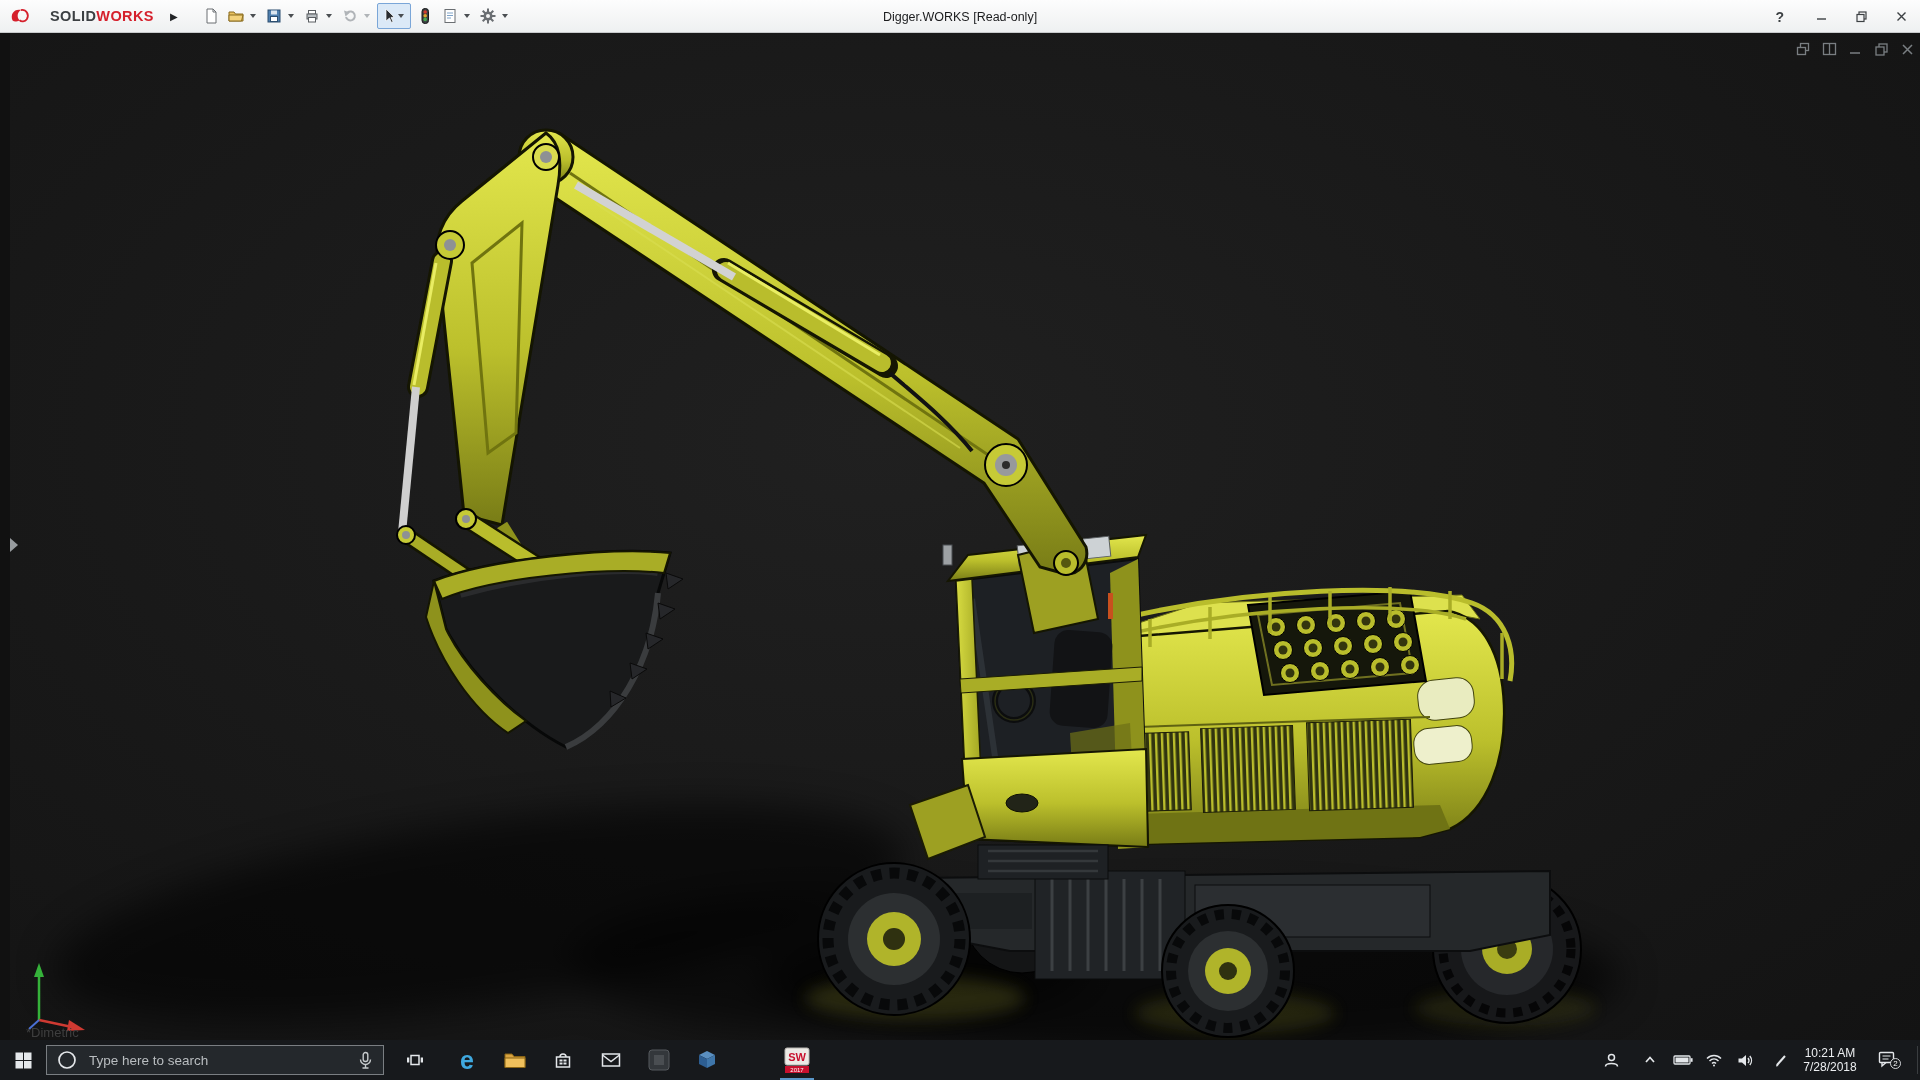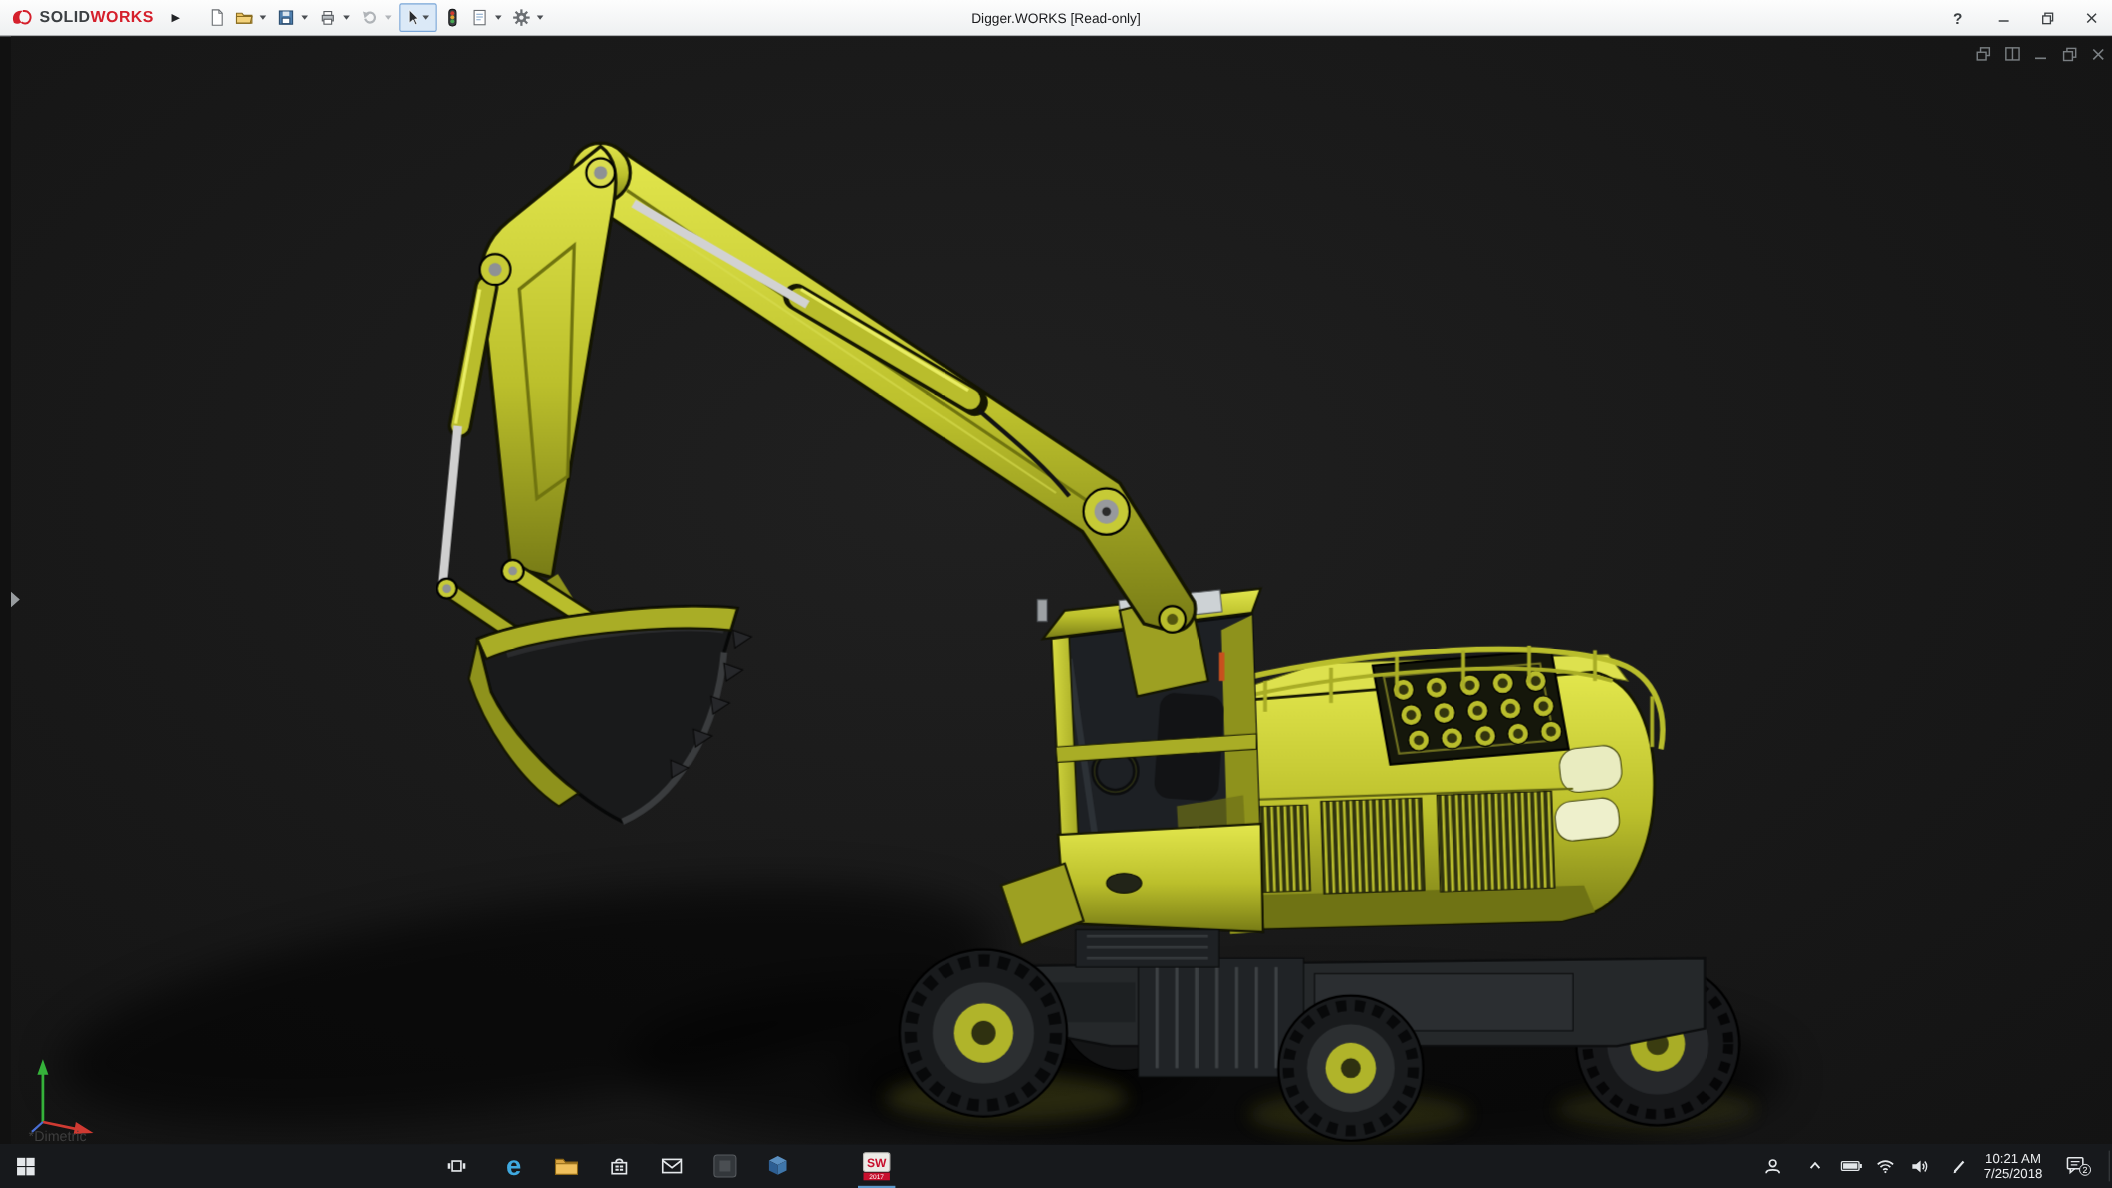--- a/index.html
+++ b/index.html
@@ -3,21 +3,21 @@
 <meta charset="utf-8">
 <style>
   * { margin:0; padding:0; box-sizing:border-box; }
   html,body { width:1920px; height:1080px; overflow:hidden; background:#111;
               font-family:"Liberation Sans","DejaVu Sans",sans-serif; }
 
   
   .titlebar { position:absolute; top:0; left:0; width:1920px; height:33px;
               background:linear-gradient(#fdfdfd,#eef0f1); border-bottom:1px solid #c8cacc;
               display:flex; align-items:center; }
-  .logo { display:flex; align-items:center; gap:6px; margin-left:8px;text-align:right; }
+  .logo { display:flex; align-items:center; gap:20px; margin-left:8px;text-align:right; }
   .logo-text { font-size:14.5px; font-weight:bold; letter-spacing:.4px; }
   .logo-primary { color:#3c4043; }
   .logo-secondary { color:#d5202c; }
   .expand-arrow { margin-left:16px; font-size:10px; color:#212326; cursor:default; }
   .qat { display:flex; align-items:center; margin-left:22px; gap:3px; }
   .tbi { width:22px; height:24px; display:flex; align-items:center; justify-content:center; }
   .caret { width:0; height:0; border-left:3.5px solid transparent; border-right:3.5px solid transparent;
            border-top:4px solid #4a4e52; margin:0 4px 0 0; }
   .caret-dis { border-top-color:#b0b4b8; }
   .tool-active { border:1px solid #7aa6d8; background:#dbe9f7; border-radius:2px;
@@ -425,20 +425,35 @@
 <footer class="taskbar">
   <div class="tb-abs start">
     <svg width="17" height="17" viewBox="0 0 17 17">
       <rect x="0.5" y="0.5" width="7.5" height="7.5" fill="#e4e7ea"></rect>
       <rect x="9" y="0.5" width="7.5" height="7.5" fill="#e4e7ea"></rect>
       <rect x="0.5" y="9" width="7.5" height="7.5" fill="#e4e7ea"></rect>
       <rect x="9" y="9" width="7.5" height="7.5" fill="#e4e7ea"></rect>
     </svg>
   </div>
 
+  <div class="searchbox">
+    <span class="cortana">
+      <svg width="20" height="20" viewBox="0 0 20 20">
+          <circle cx="10" cy="10" r="8" fill="none" stroke="#e4e7ea" stroke-width="1.7"></circle>
+        </svg>
+    </span>
+    <input type="text" readonly="" placeholder="Type here to search" style="">
+    <span class="mic">
+      <svg width="15" height="19" viewBox="0 0 15 19" fill="none" stroke="#c6cacc" stroke-width="1.4">
+        <rect x="5.2" y="1.5" width="4.6" height="9" rx="2.3"></rect>
+        <path d="M2.5,8.5 a5,5 0 0 0 10,0"></path>
+        <path d="M7.5,13.5 V16.5 M4.5,17 h6"></path>
+      </svg>
+    </span>
+  </div>
 
   <div class="tb-abs appbtn" style="left:391px">
     <svg width="18" height="16" viewBox="0 0 18 16">
       <rect x="5" y="3.5" width="8" height="9" fill="none" stroke="#e4e7ea" stroke-width="1.5"></rect>
       <rect x="1" y="5.5" width="2.3" height="5" fill="#e4e7ea"></rect>
       <rect x="14.7" y="5.5" width="2.3" height="5" fill="#e4e7ea"></rect>
     </svg>
   </div>
 
   <div class="tb-abs appbtn" style="left:443px">
@@ -526,21 +541,21 @@
     </svg>
   </div>
   <div class="tb-abs" style="left:1766px;width:30px">
     <svg width="15" height="15" viewBox="0 0 15 15">
       <path d="M3,12 L11,3" stroke="#e4e7ea" stroke-width="2"></path>
       <polygon points="2,13.5 4.5,13 2.6,11.2" fill="#e4e7ea"></polygon>
     </svg>
   </div>
   <div class="tb-abs clockblock">
     <div>10:21 AM</div>
-    <div>7/25/2018</div>
+    <div>7/28/2018</div>
   </div>
   <div class="tb-abs" style="left:1868px;width:42px">
     <svg width="23" height="20" viewBox="0 0 23 20">
       <rect x="1.5" y="2.5" width="14" height="10" rx="1" fill="none" stroke="#e4e7ea" stroke-width="1.4"></rect>
       <path d="M4,12.5 V16 L8,12.5" fill="none" stroke="#e4e7ea" stroke-width="1.4"></path>
       <path d="M4.5,6 h8 M4.5,9 h6" stroke="#e4e7ea" stroke-width="1.2"></path>
       <circle cx="17.5" cy="13.5" r="5" fill="#16191c" stroke="#e4e7ea" stroke-width="0.9"></circle>
       <text x="17.5" y="16.4" text-anchor="middle" font-size="8" fill="#ffffff" font-family="Liberation Sans, sans-serif">2</text>
     </svg>
   </div>

